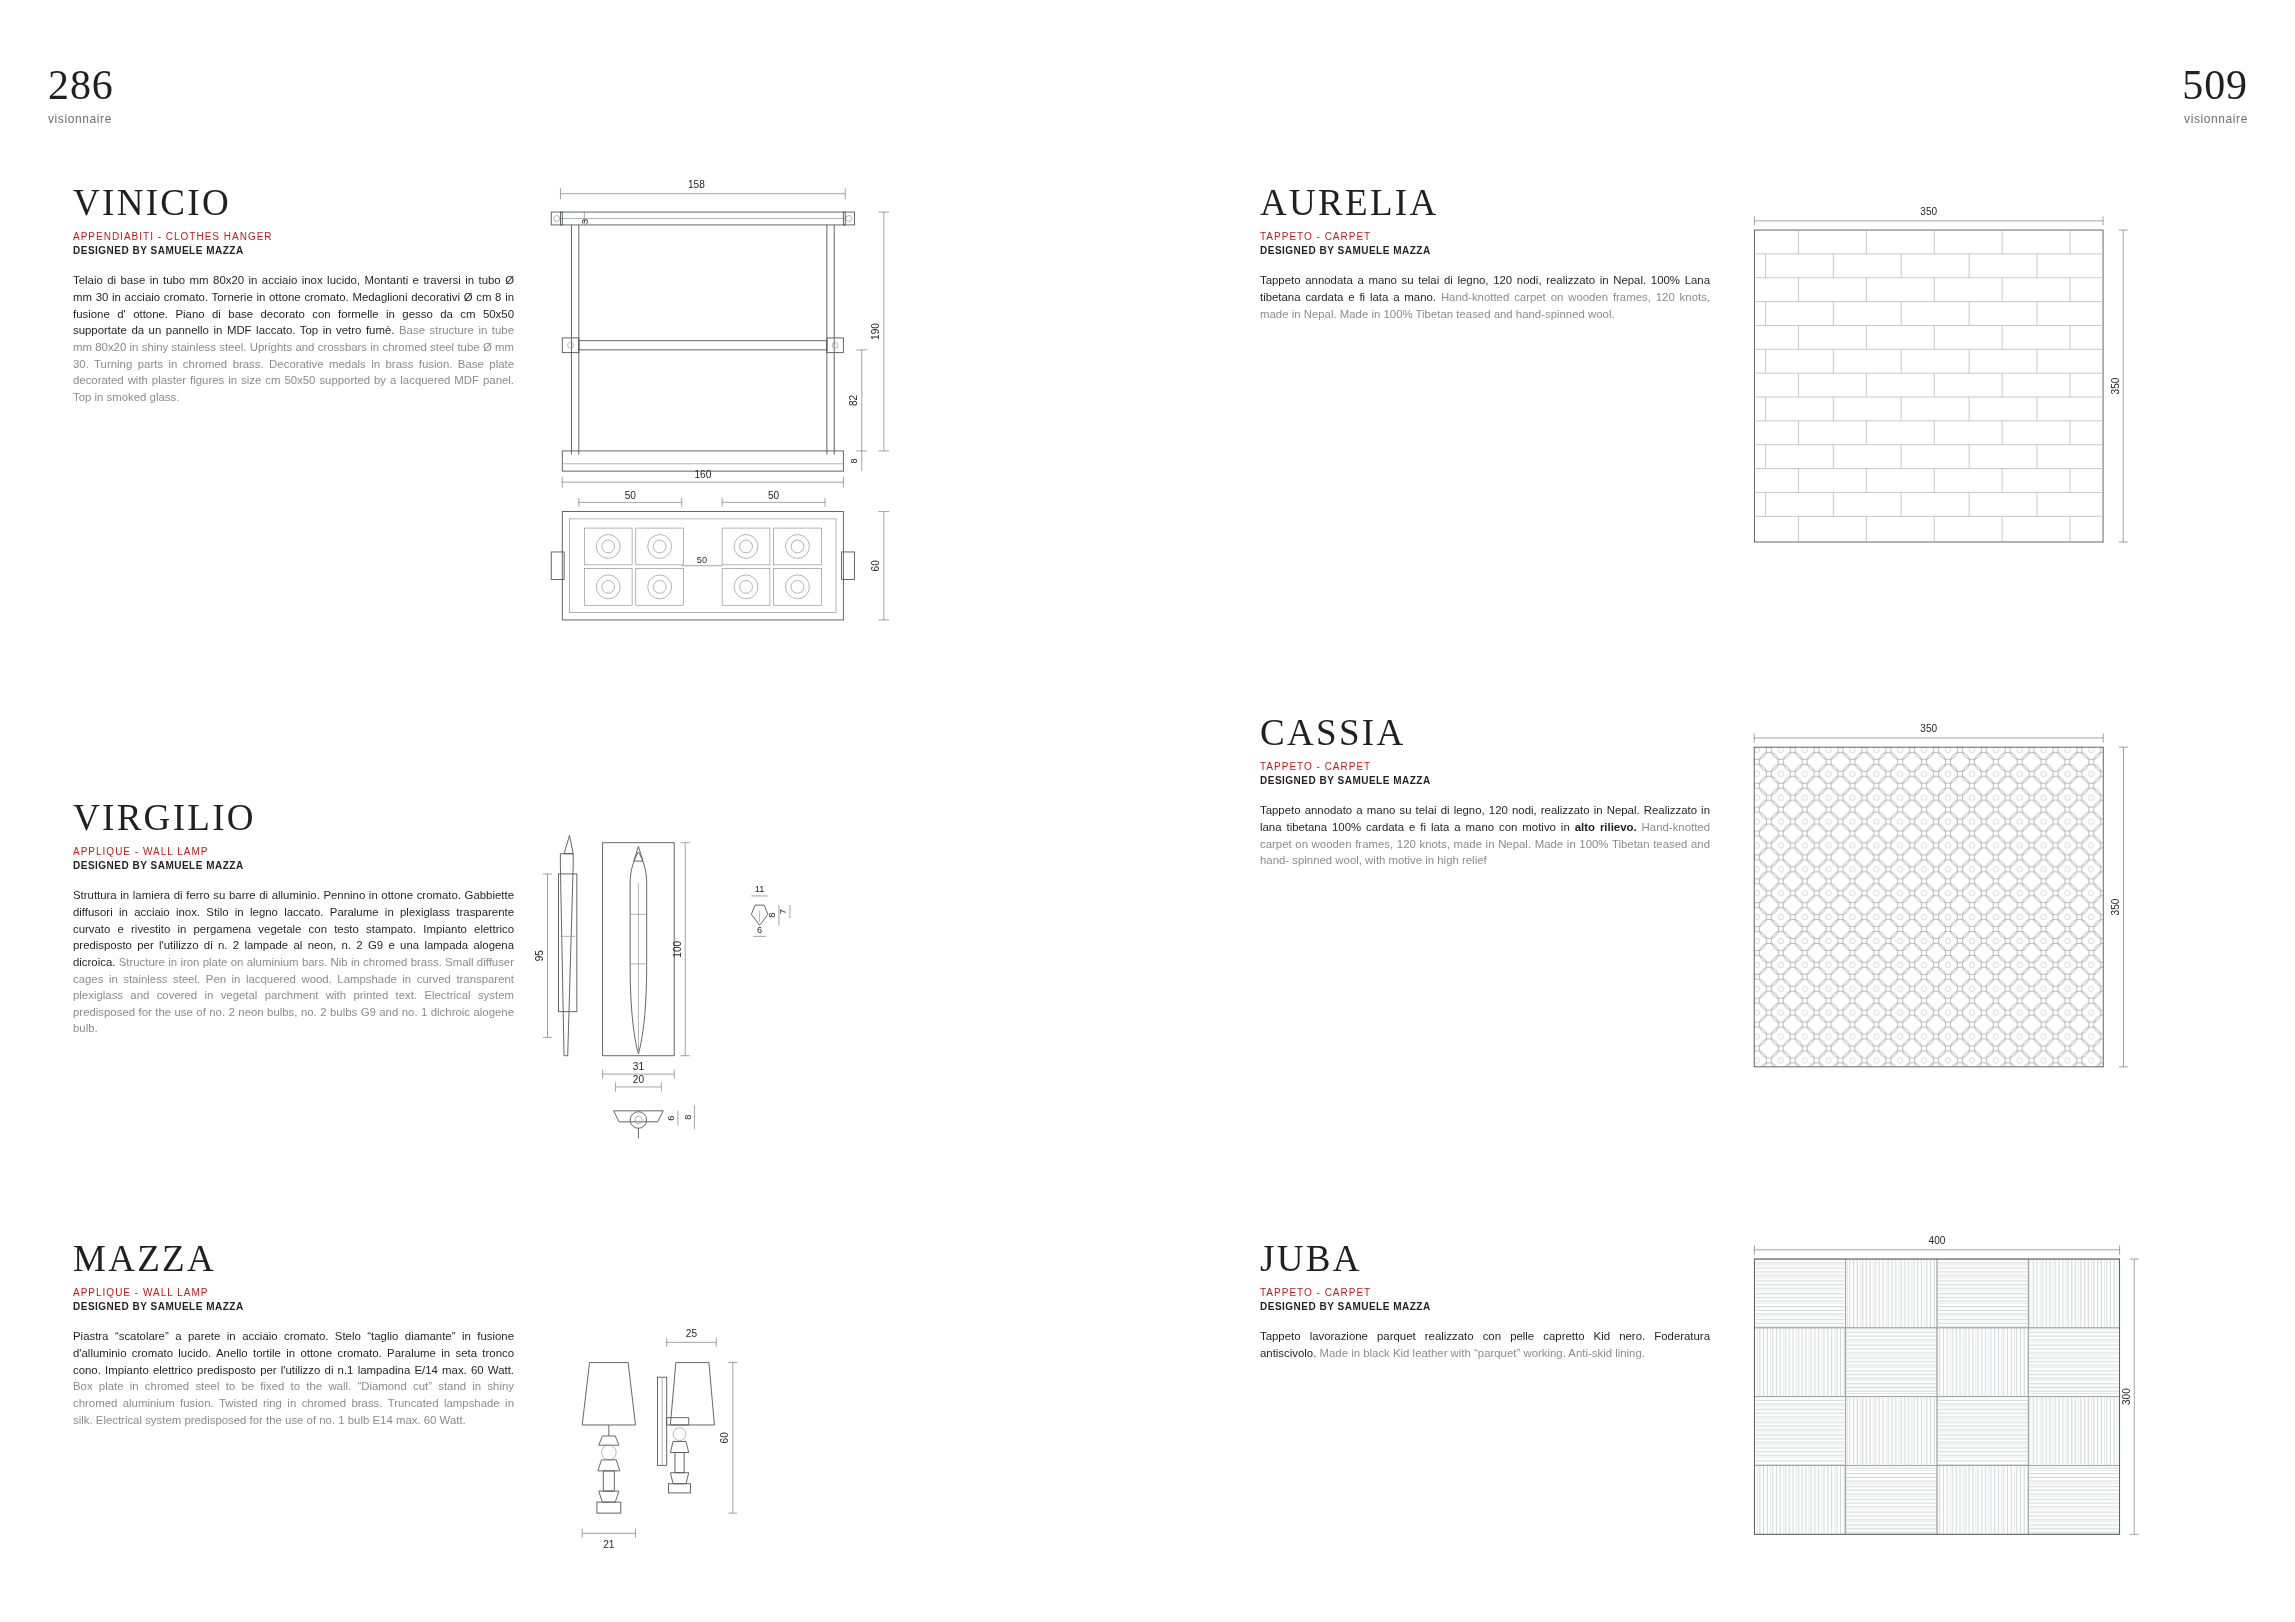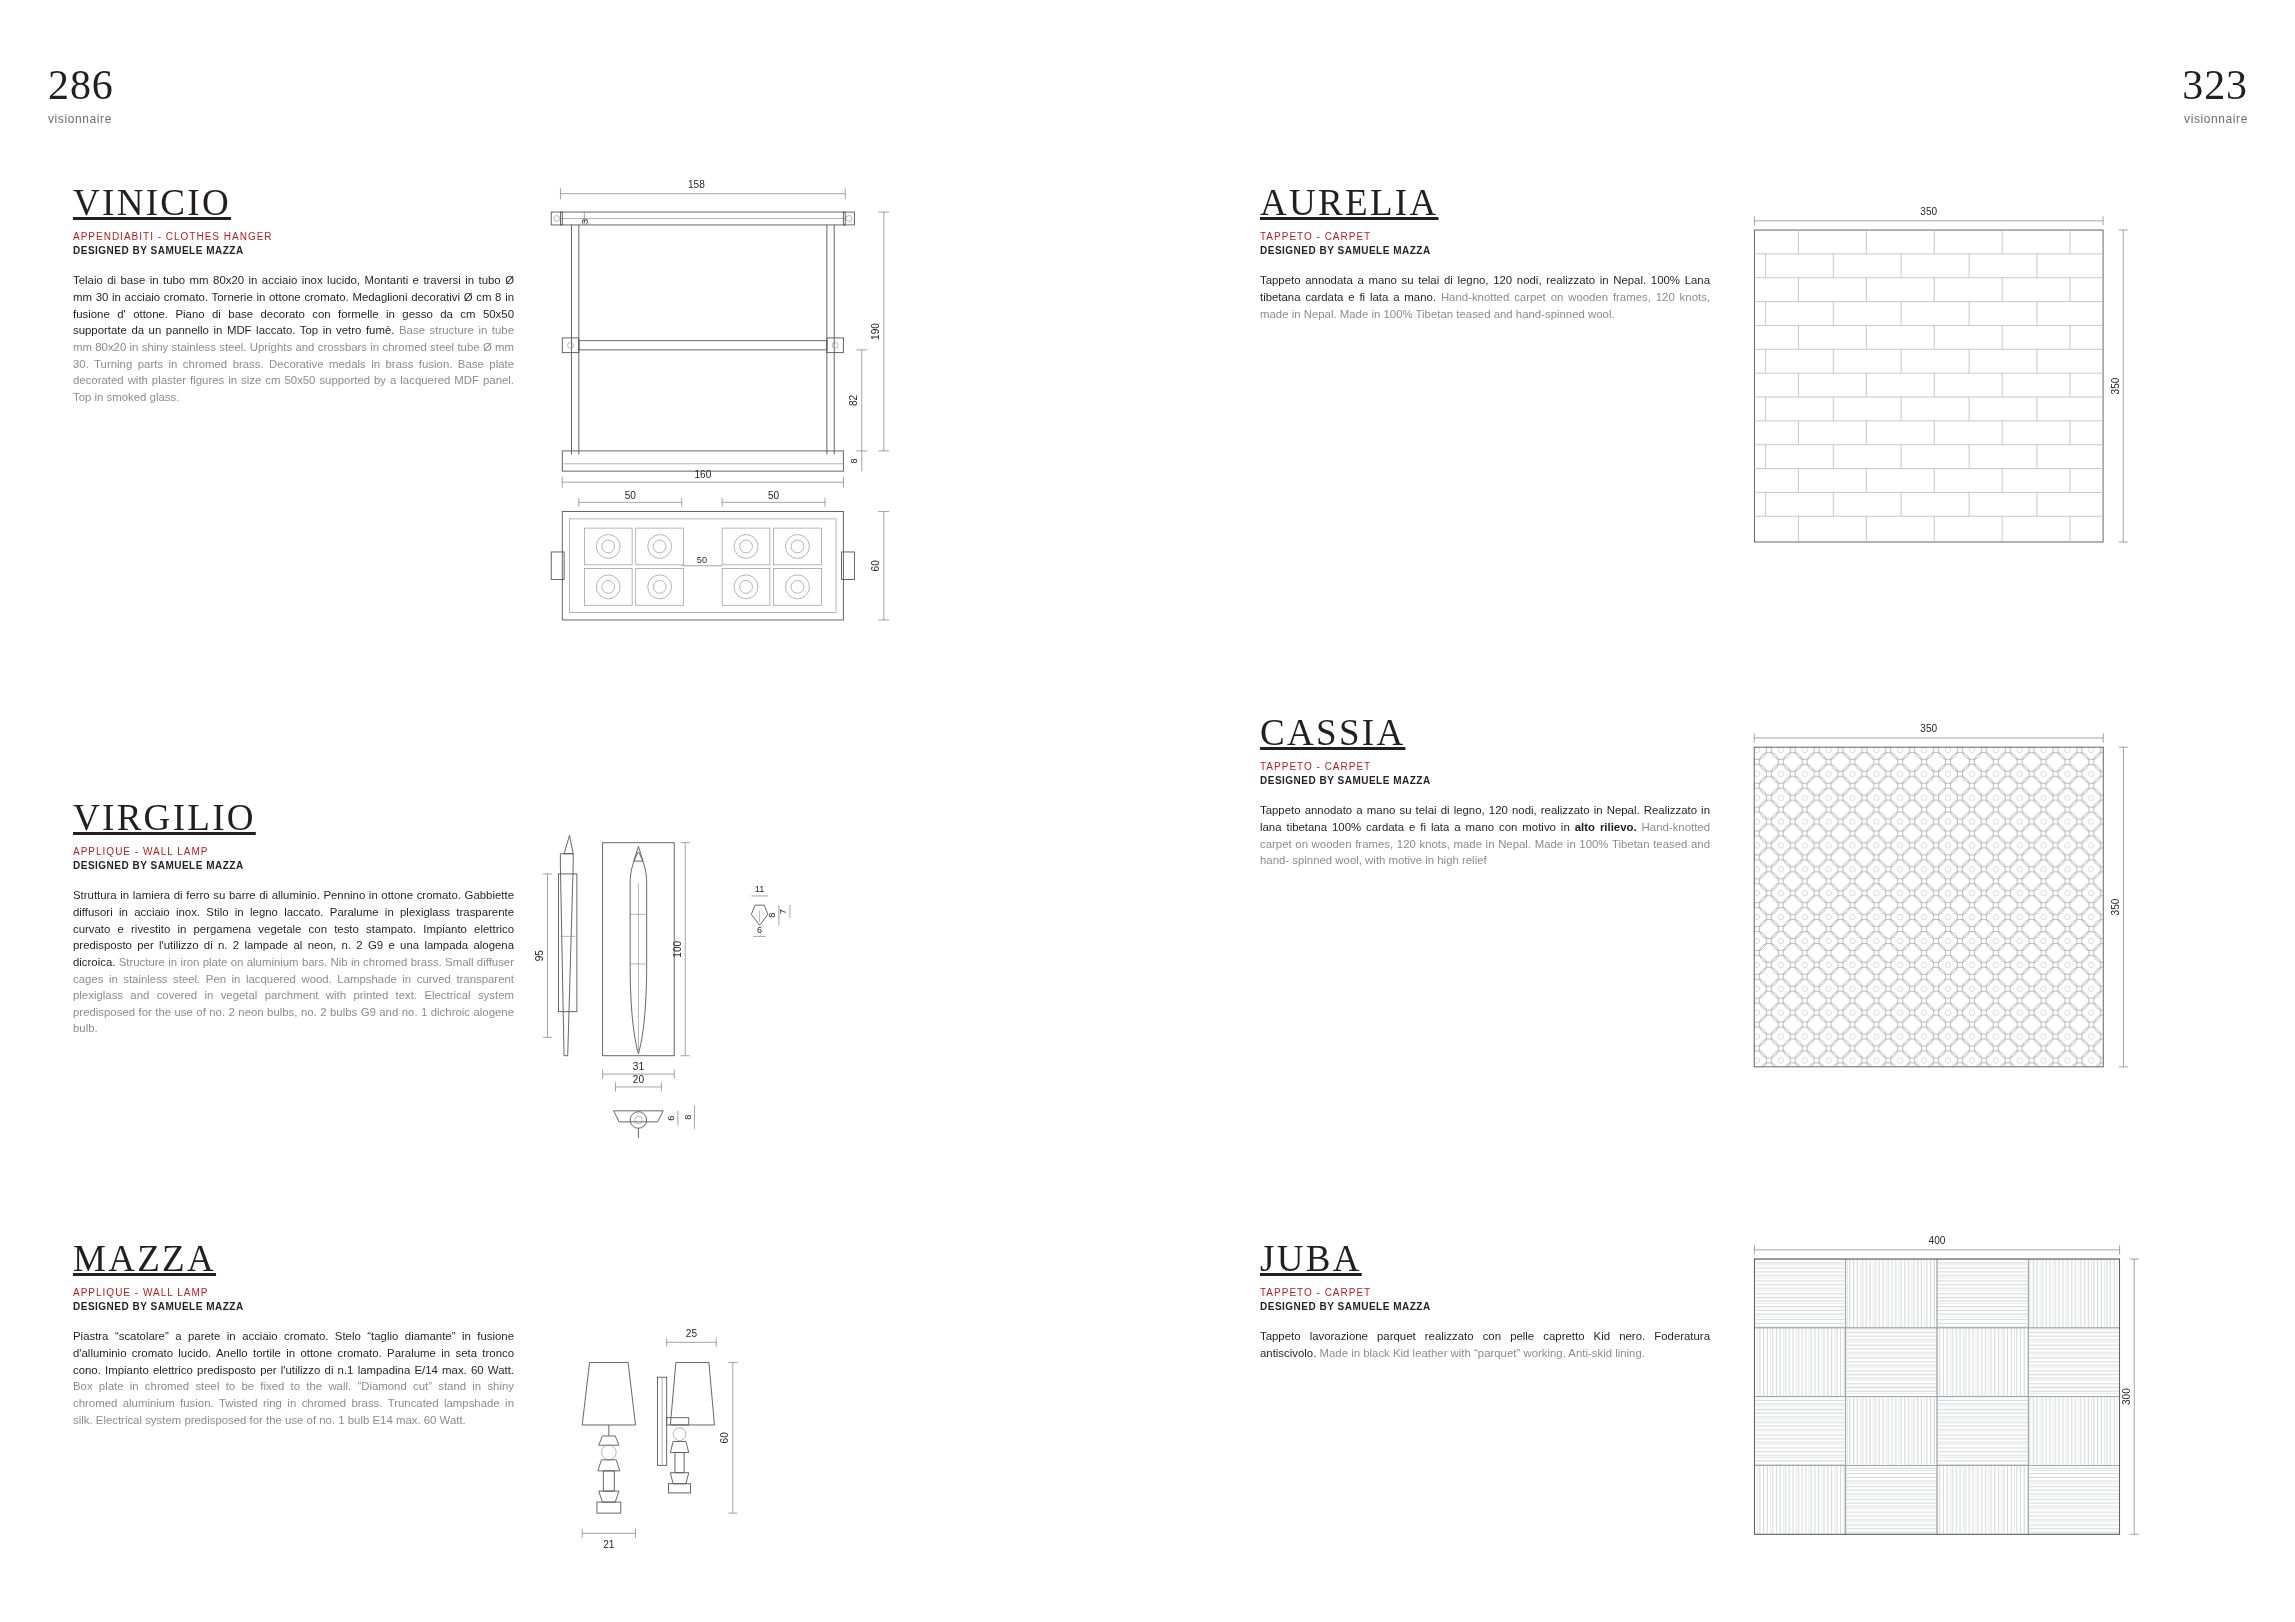--- a/index.html
+++ b/index.html
@@ -24,21 +24,20 @@
   }
   .folio-left{left:48px;top:44px;text-align:left;}
   .folio-right{right:48px;top:44px;text-align:right;}
 
   
   .block{position:absolute;}
   .title{
     font-family:"Liberation Serif", serif;
     font-size:37px;letter-spacing:2.3px;color:#231f20;line-height:1;
     font-weight:400;
-    text-decoration:underline;
   }
   .subtitle{
     font-size:10px;letter-spacing:1px;color:#b91c1c;margin-top:10px;
   }
   .designer{
     font-size:10px;letter-spacing:0.5px;color:#231f20;font-weight:bold;margin-top:2.8px;
   }
   .desc{
     margin-top:16.5px;
     font-size:11.4px;line-height:1.46;text-align:justify;color:#231f20;
@@ -59,21 +58,21 @@
 </head>
 <body>
 
 <div class="page">
 
   <div class="folio folio-left">
     <div class="num">286</div>
     <div class="brand">visionnaire</div>
   </div>
   <div class="folio folio-right">
-    <div class="num">323</div>
+    <div class="num">509</div>
     <div class="brand">visionnaire</div>
   </div>
 
   <div class="block" style="left:73px;top:184px;width:441px;">
     <div class="title">VINICIO</div>
     <div class="subtitle">APPENDIABITI - CLOTHES HANGER</div>
     <div class="designer">DESIGNED BY SAMUELE MAZZA</div>
     <div class="desc">
       <span>Telaio di base in tubo mm 80x20 in acciaio inox lucido, Montanti e traversi in tubo Ø mm 30 in acciaio cromato. Tornerie in ottone cromato. Medaglioni decorativi Ø cm 8 in fusione d' ottone. Piano di base decorato con formelle in gesso da cm 50x50 supportate da un pannello in MDF laccato. Top in vetro fumè.</span>
       <span class="en">Base structure in tube mm 80x20 in shiny stainless steel. Uprights and crossbars in chromed steel tube Ø mm 30. Turning parts in chromed brass. Decorative medals in brass fusion. Base plate decorated with plaster figures in size cm 50x50 supported by a lacquered MDF panel. Top in smoked glass.</span>

